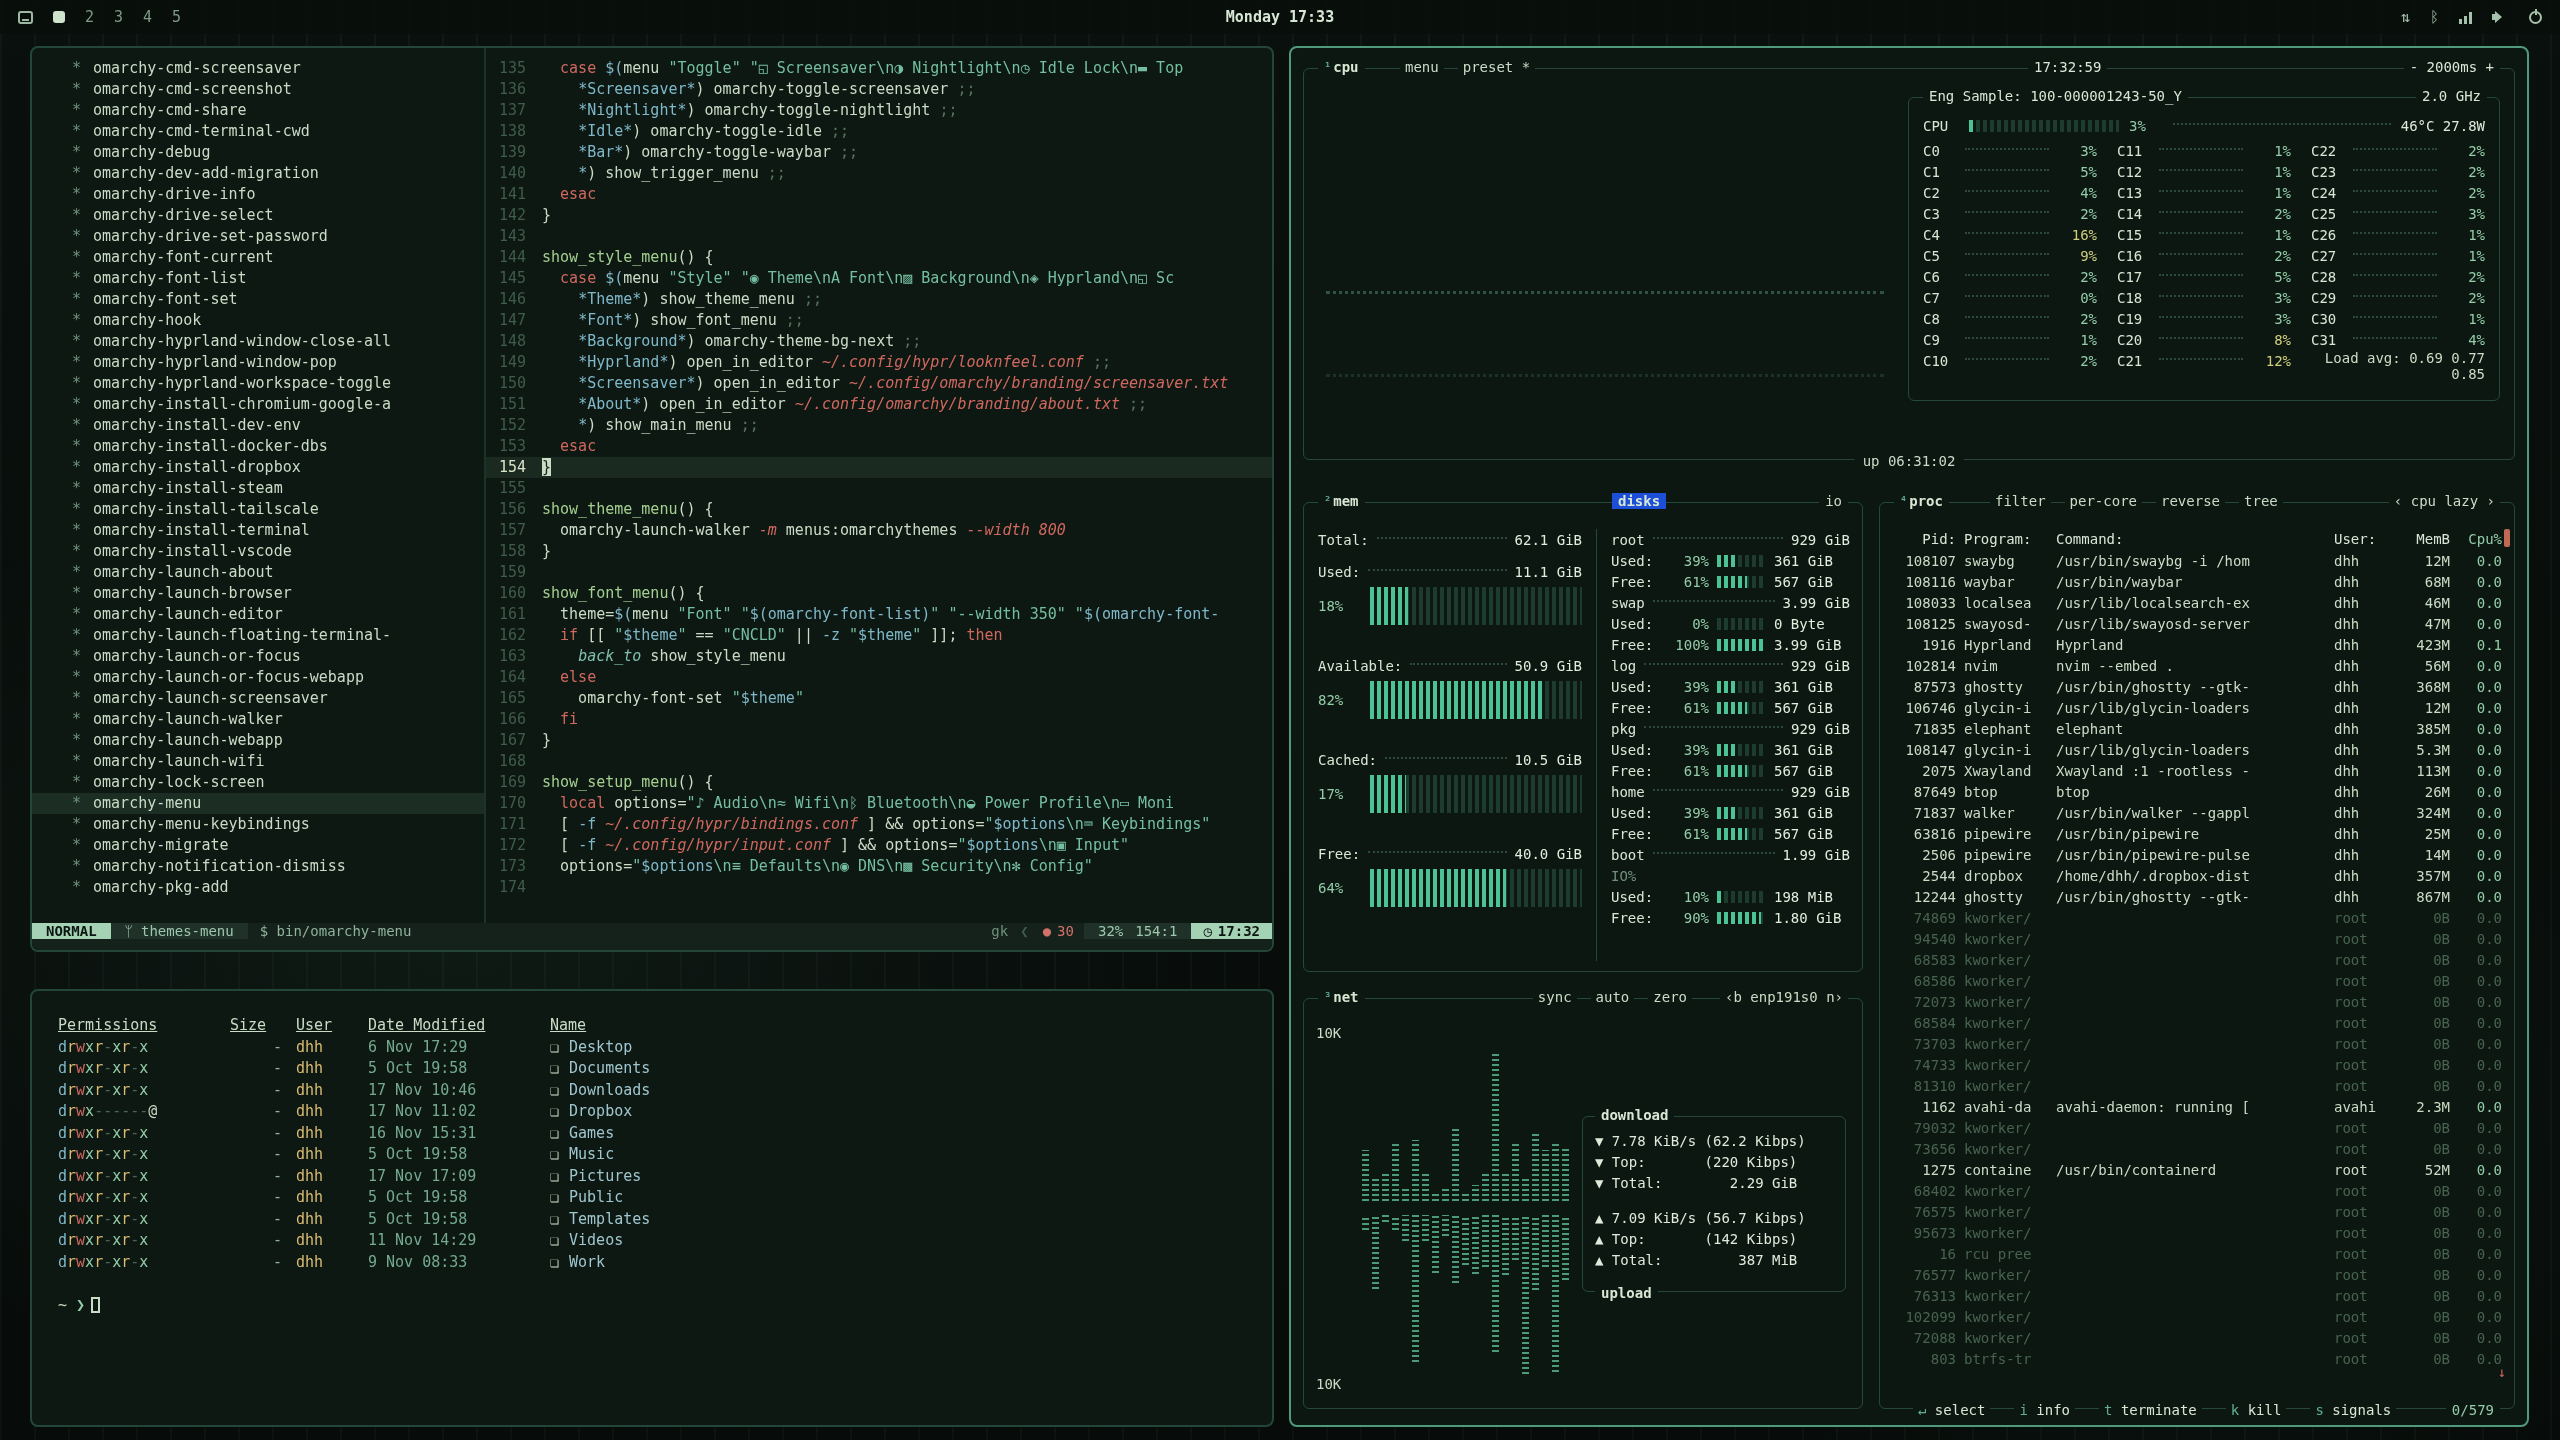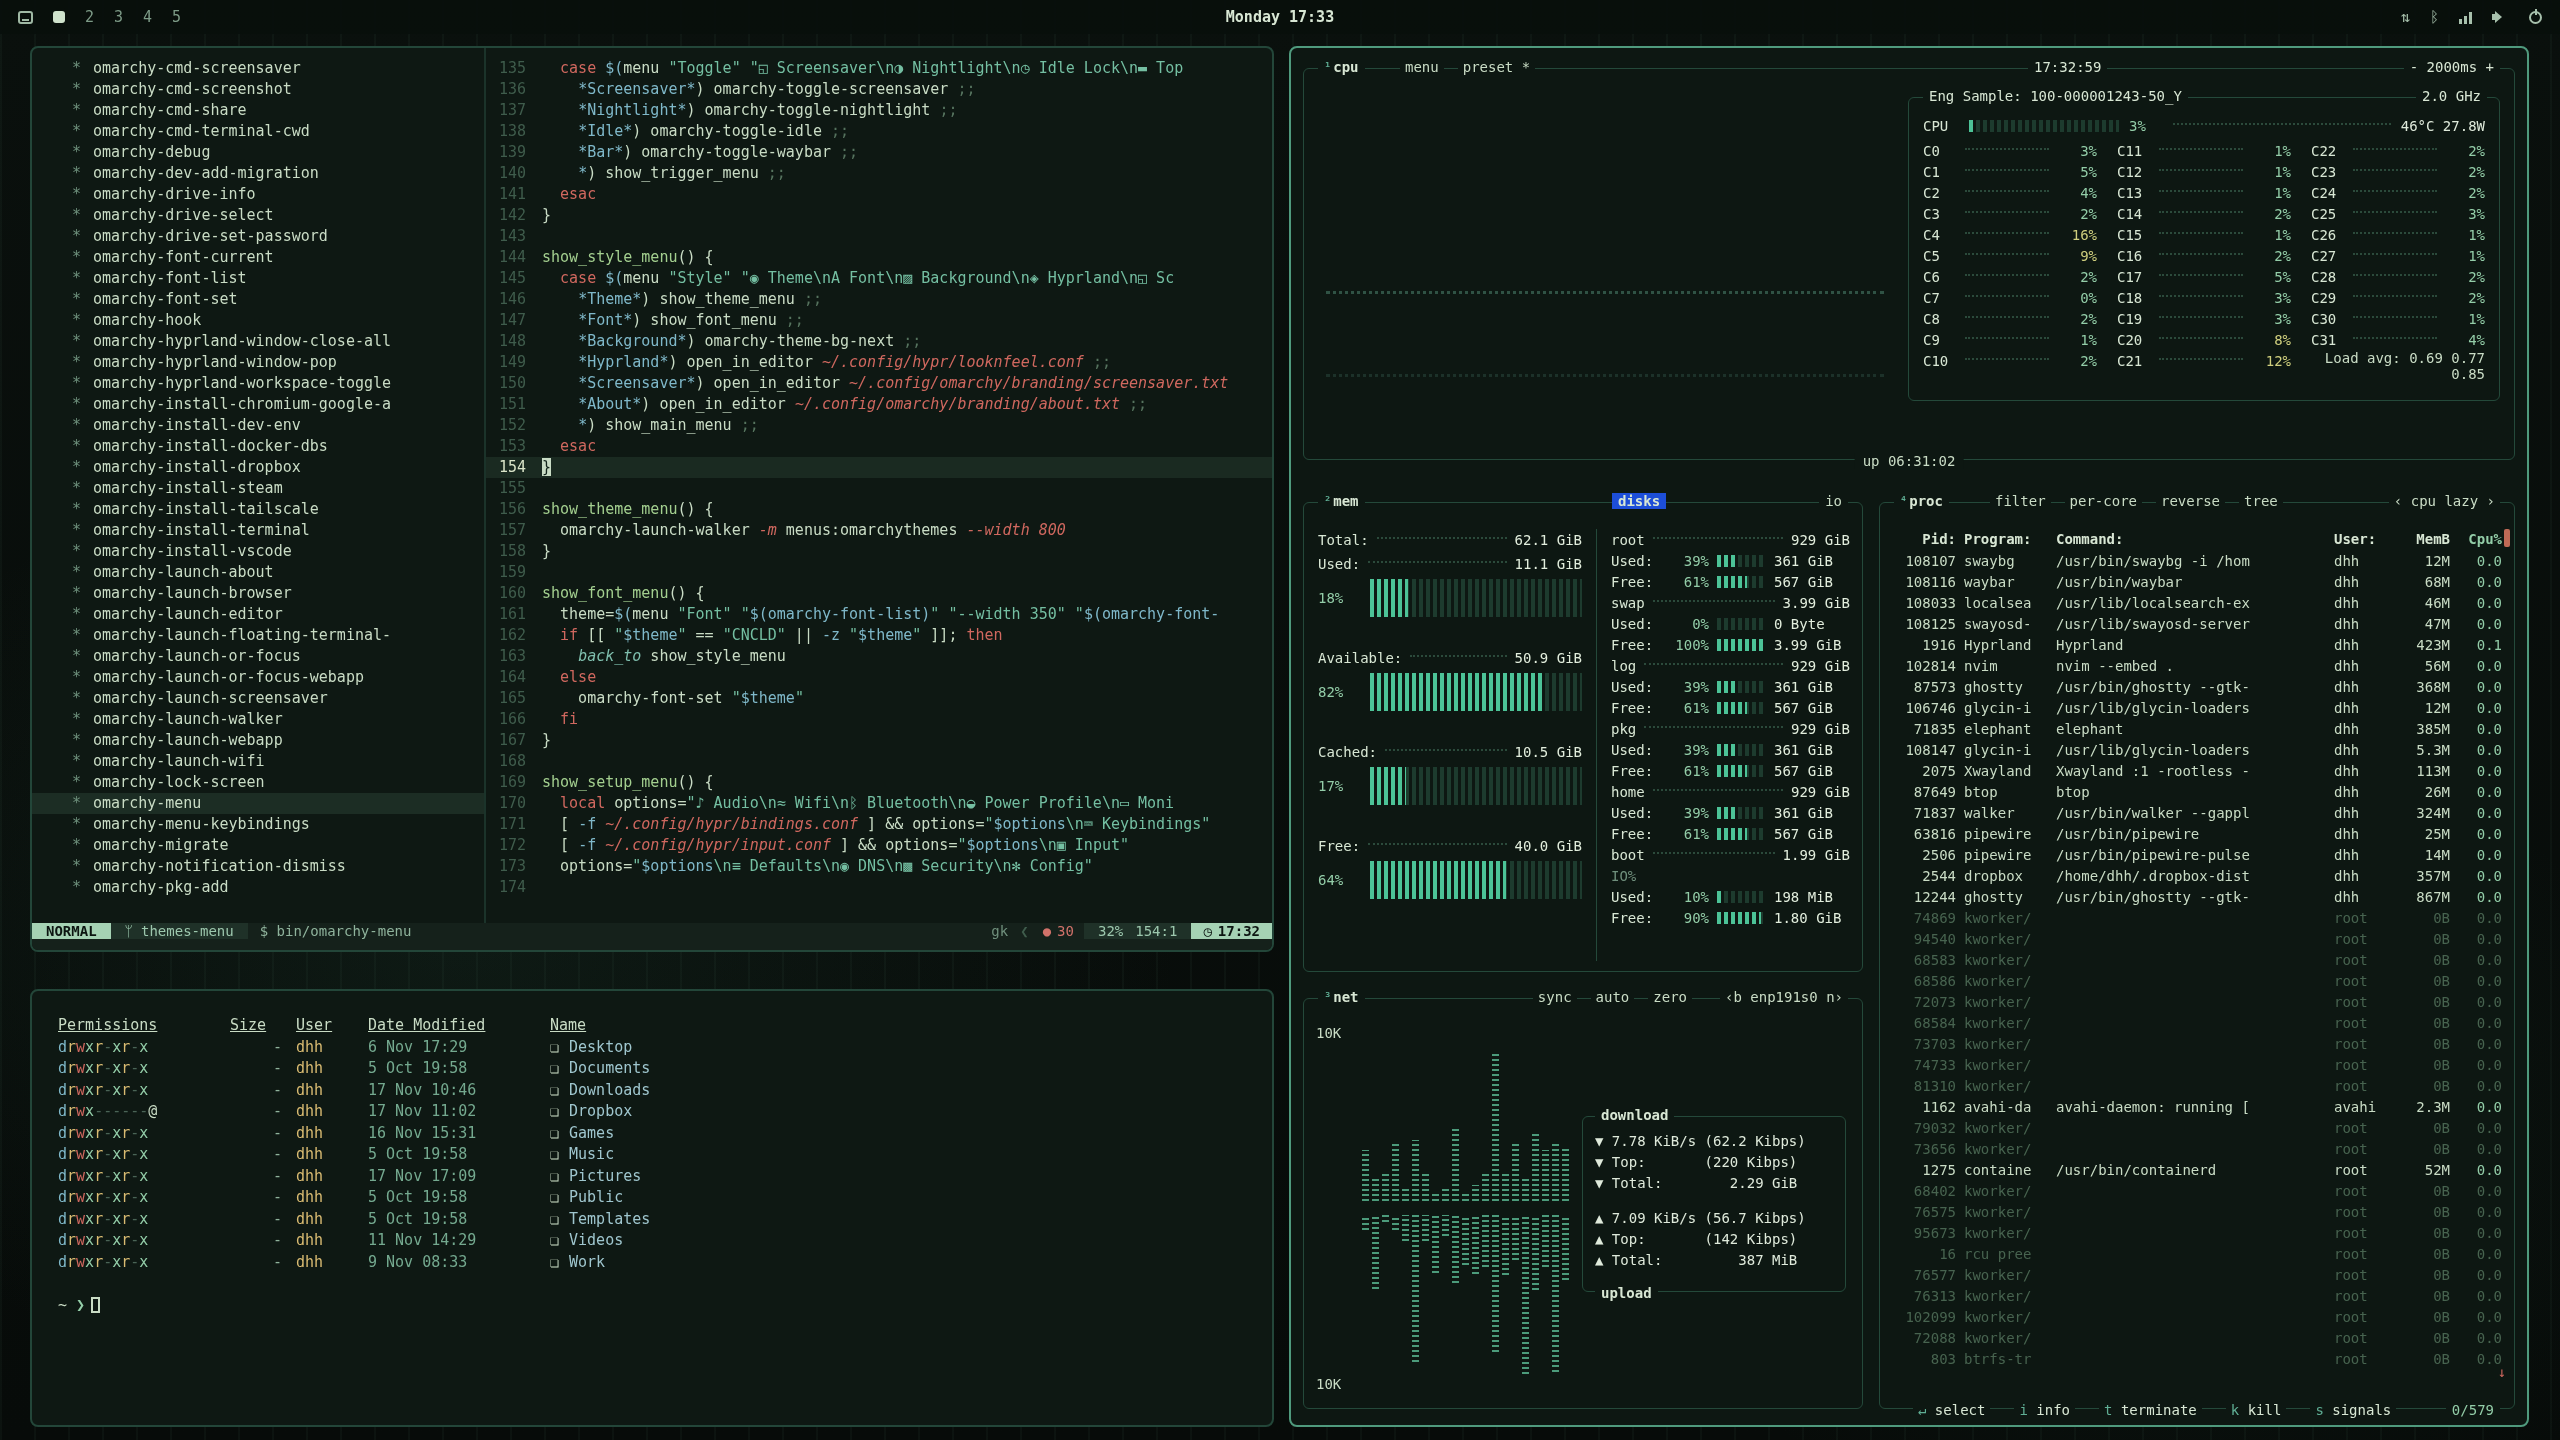--- a/index.html
+++ b/index.html
@@ -110,21 +110,21 @@
 .c-val{color:#93cda8;width:40px;text-align:right}
 .c-val.hi{color:#cfcf7e}
 .loadavg{text-align:right;color:#c9dcc5;height:21px;margin-top:0px}
 .cpu-up{position:absolute;bottom:-10px;left:50%;transform:translateX(-50%);background:#0d1712;padding:0 8px;color:#c9dcc5}
 
 .btop-main{flex:1;display:flex;gap:16px;min-height:0}
 .left-col{width:560px;display:flex;flex-direction:column;gap:26px;flex:none}
 .mem-box{height:470px;flex:none;display:flex;padding:26px 0 10px}
 .mem-stats{width:292px;padding:0 14px;display:flex;flex-direction:column}
 .mstat{margin-bottom:30px}
-.mstat.total{margin-bottom:2px}
+.mstat.total{margin-bottom:10px}
 .mstat-top{display:flex;height:22px;align-items:center}
 .mlabel{color:#d8e7d4}
 .mleader{flex:1;border-bottom:2px dotted #2b4a3b;margin:0 8px;align-self:center;height:2px;position:relative;top:-2px}
 .mvalue{color:#e2eedd}
 .mmeter-row{display:flex;gap:8px;margin-top:4px;align-items:center}
 .mpct{width:44px;color:#93cda8}
 .disks{flex:1;border-left:1px solid #24493a;padding:0 12px 0 14px;display:flex;flex-direction:column}
 .disks-title{position:absolute;top:-10px;left:308px;background:#1d4ed8;padding:0 6px;color:#d8e7d4;font-weight:bold}
 .io-title{position:absolute;top:-10px;right:14px;background:#0d1712;padding:0 6px;color:#c9dcc5}
 .disk-name-row{display:flex;height:21px;align-items:center}
@@ -145,21 +145,21 @@
 .nbar{width:7px;background:repeating-linear-gradient(0deg,rgba(86,178,141,.85) 0 2px,transparent 2px 5px);flex:none}
 .net-stats{position:absolute;right:16px;top:50%;transform:translateY(-50%);width:264px;border:1px solid #24493a;border-radius:6px;padding:16px 12px 18px}
 .nst-title{position:absolute;background:#0d1712;padding:0 6px;color:#d8e7d4;left:12px;font-weight:bold}
 .nst-title.top{top:-10px}
 .nst-title.bottom{bottom:-10px}
 .net-line{height:21px;color:#dfeadb;white-space:pre}
 .net-gap{height:14px}
 
 .proc-box{flex:1;position:relative;padding:24px 12px 24px 14px;display:flex;flex-direction:column;min-width:0}
 .p-head,.p-row{display:grid;grid-template-columns:62px 84px 1fr 52px 56px 44px;column-gap:8px;height:21px;align-items:center}
-.p-head{color:#d8e7d4;font-weight:bold;height:23px}
+.p-head{color:#d8e7d4;font-weight:normal;height:23px}
 .p-row{color:#c9dcc5}
 .p-pid,.p-mem,.p-cpu{text-align:right}
 .p-cpu{color:#93cda8}
 .p-cmd,.p-prog,.p-user{overflow:hidden;white-space:pre}
 .p-row.dim span{color:#47634f}
 .scrollthumb{position:absolute;right:4px;top:26px;width:6px;height:18px;background:#c06a56;border-radius:2px}
 .p-down{position:absolute;right:8px;bottom:28px;color:#d0685f}
 .p-foot{position:absolute;bottom:-10px;left:33px;display:flex;gap:24px}
 .hint{background:#0d1712;padding:0 5px;color:#d8e7d4}
 .hkey{color:#5fae94;font-weight:normal}

